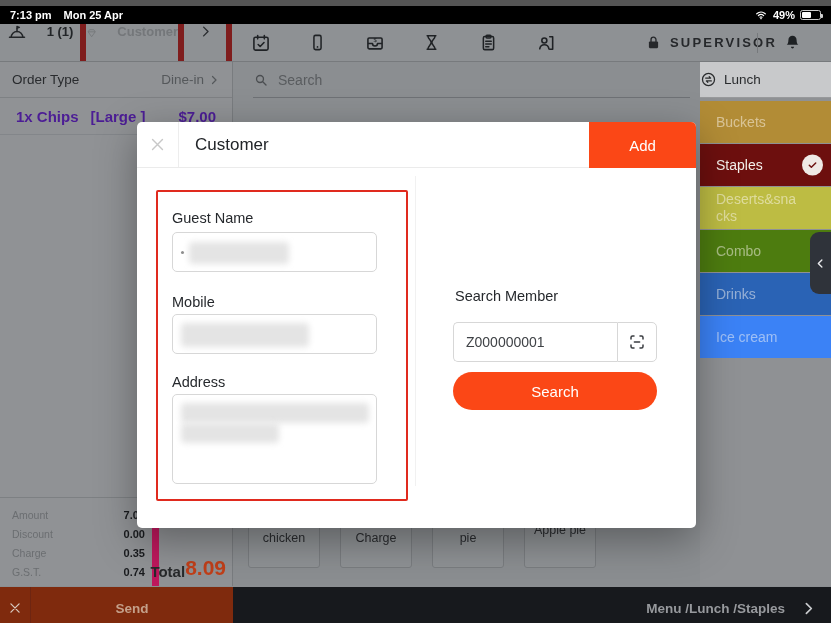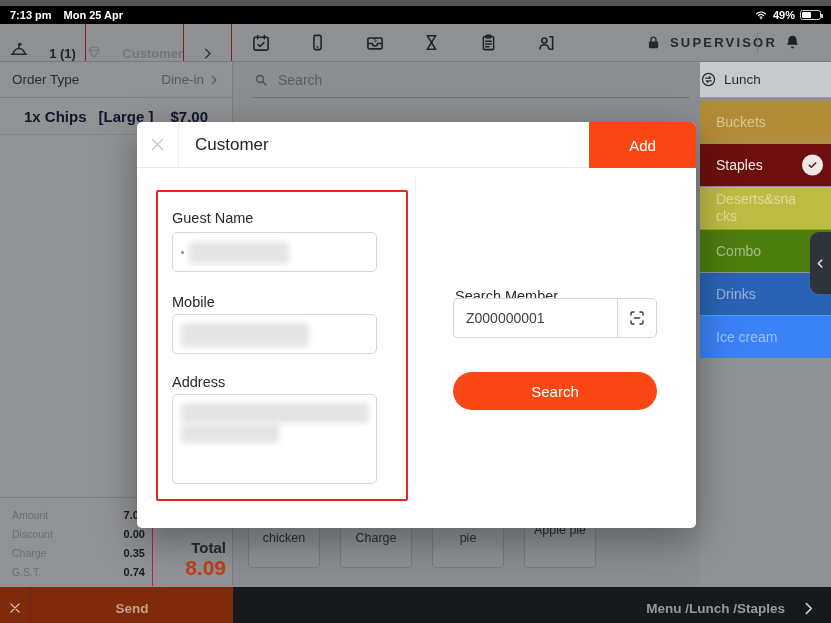--- a/index.html
+++ b/index.html
@@ -12,45 +12,45 @@
   .status-bar { position:absolute; left:0; top:0; width:831px; height:18px; background:#000; color:#fff;
     display:flex; align-items:center; padding:0 10px; font-size:11px; font-weight:700; }
   .sb-date { margin-left:12px; }
   .sb-right { margin-left:auto; display:flex; align-items:center; gap:5px; font-weight:600; }
   .battery { width:21px; height:10px; border:1px solid #cfcfcf; border-radius:2.5px; position:relative; }
   .battery::before { content:""; position:absolute; left:1px; top:1px; bottom:1px; width:45%; background:#fff; border-radius:1px; }
   .battery::after { content:""; position:absolute; right:-3px; top:2.5px; width:2px; height:4px; background:#cfcfcf; border-radius:0 1px 1px 0; }
 
   
   .toolbar { position:absolute; left:0; top:18px; width:831px; height:38px; background:#8E9194; border-bottom:1px solid #777A7D; }
-  .tb-sect { position:absolute; top:0; height:100%; display:flex; align-items:flex-end; justify-content:center; gap:20px; border-right:1px solid #7f1d1d; color:#222528; }
+  .tb-sect { position:absolute; top:0; height:100%; display:flex; align-items:flex-start; justify-content:center; gap:20px; border-right:6px solid #7f1d1d; color:#222528; }
   .tb-covers { left:0; width:86px; font-size:13px; font-weight:700; }
   .tb-customer { left:86px; width:98px; font-size:13px; color:#74777A; font-weight:600; }
   .tb-expand { left:184px; width:48px; color:#2A2D30; }
   .tb-iconbtn { position:absolute; top:0; width:57px; height:100%; display:flex; align-items:center; justify-content:center; color:#1F2225; }
   .tb-user { position:absolute; left:645px; top:0; height:100%; display:flex; align-items:center; gap:8px; color:#26282B; }
   .tb-user .label { font-size:13px; letter-spacing:2.2px; font-weight:600; }
   .tb-vdiv { position:absolute; left:757px; top:9px; height:20px; width:1px; background:#76797C; }
   .tb-bell { position:absolute; left:772px; top:0; width:40px; height:100%; display:flex; align-items:center; justify-content:center; color:#1E2124; }
 
   
   .order-panel { position:absolute; left:0; top:56px; width:233px; height:524px; background:#909295; border-right:1px solid #797C7F; }
   .order-type-row { height:36px; border-bottom:1px solid #7E8184; display:flex; align-items:center; padding:0 12px; }
   .otr-label { font-size:13.5px; color:#292B2E; }
   .otr-value { margin-left:auto; display:flex; align-items:center; gap:4px; font-size:13.5px; color:#55585B; }
-  .order-item { height:37px; border-bottom:1px solid #83868A; display:flex; align-items:center; padding:0 24px; font-size:15px; color:#0f172a; font-weight:600; }
+  .order-item { height:37px; border-bottom:1px solid #83868A; display:flex; align-items:center; padding:0 16px; font-size:15px; color:#4c1d95; font-weight:600; }
   .oi-mod { margin-left:12px; }
   .oi-price { margin-left:auto; font-weight:700; }
   .totals { position:absolute; left:0; bottom:0; width:233px; height:89px; border-top:1px solid #7D8083; }
   .totals-rows { position:absolute; left:0; top:0; width:152px; height:100%; padding-top:7px; }
   .t-row { display:flex; align-items:center; height:19px; padding:0 7px 0 12px; font-size:10.5px; }
   .t-row .lbl { color:#6B6E71; }
   .t-row .val { margin-left:auto; color:#191B1E; font-weight:700; font-size:11px; }
-  .total-box { position:absolute; left:152px; top:0; width:81px; height:100%; border-left:1px solid #be185d;
-    display:flex; flex-direction:column; justify-content:flex-end; align-items:flex-end; padding:0 7px 6px 0; }
+  .total-box { position:absolute; left:152px; top:0; width:81px; height:100%; border-left:7px solid #be185d;
+    display:flex; flex-direction:row; justify-content:flex-end; align-items:flex-end; padding:0 7px 6px 0; }
   .total-box .tl { font-size:15px; font-weight:700; color:#27292B; }
   .total-box .tv { font-size:21px; font-weight:700; color:#C13F19; line-height:24px; }
 
   
   .search-row { position:absolute; left:233px; top:56px; width:467px; height:36px; display:flex; align-items:center; padding:0 20px; color:#4B4E51; }
   .search-row::after { content:""; position:absolute; left:20px; right:10px; bottom:0; height:1px; background:#6E7175; }
   .search-ph { margin-left:9px; font-size:14px; color:#595C5F; }
   .tile { position:absolute; top:476px; width:72px; height:86px; background:#8F9295; border:1px solid #7A7D80; border-radius:3px;
     display:flex; justify-content:center; padding-top:48px; font-size:12.5px; color:#2A2C2F; }
   .tile-1{left:248px;} .tile-2{left:340px;} .tile-3{left:432px;} .tile-4{left:524px; padding-top:40px;}
@@ -87,21 +87,21 @@
   .red-box { position:absolute; left:19px; top:68px; width:252px; height:311px; border:2px solid #E02A1E; border-radius:2px; pointer-events:none; }
   .field-col { position:absolute; left:35px; top:80px; width:205px; }
   .f-label { position:absolute; left:0; font-size:14.5px; font-weight:500; color:#26292D; }
   .lab-guest{top:8px;} .lab-mobile{top:92px;} .lab-address{top:172px;}
   .f-box { position:absolute; left:0; width:205px; border:1px solid #D7D7D7; border-radius:5px; background:#fff; overflow:hidden; }
   .box-guest{top:30px;height:40px;} .box-mobile{top:112px;height:40px;} .box-address{top:192px;height:90px;}
   .blob { position:absolute; background:#E4E4E4; border-radius:4px; filter:blur(3px); }
   .dot { position:absolute; left:8px; top:18px; width:3px; height:3px; border-radius:50%; background:#8C8C8C; }
   .member-col { position:absolute; left:318px; top:80px; width:210px; }
   .sm-label { position:absolute; top:86px; font-size:14.5px; font-weight:500; color:#26292D; }
-  .sm-row { position:absolute; top:96px; left:-2px; display:flex; }
+  .sm-row { position:absolute; top:120px; left:-2px; display:flex; }
   .sm-input { width:164px; height:40px; border:1px solid #D7D7D7; border-right:none; border-radius:5px 0 0 5px; padding:0 12px;
     font-size:14px; color:#3F4246; font-family:inherit; outline:none; }
   .scan-btn { width:40px; height:40px; border:1px solid #D7D7D7; border-radius:0 5px 5px 0; background:#fff; display:flex; align-items:center; justify-content:center; color:#3A3D41; cursor:pointer; }
   .search-btn { position:absolute; top:170px; left:-2px; width:204px; height:38px; border:none; border-radius:19px; background:#FB4716;
     color:#fff; font-size:15px; font-family:inherit; cursor:pointer; }
 </style>
 </head>
 <body>
 
 <div class="screen">

